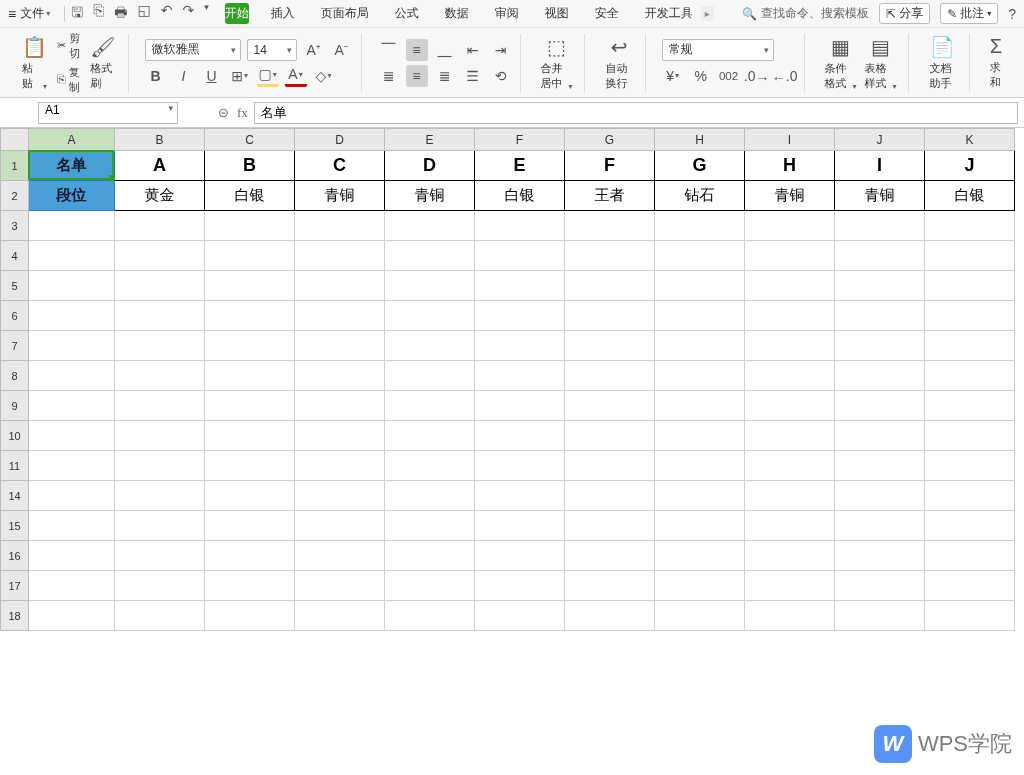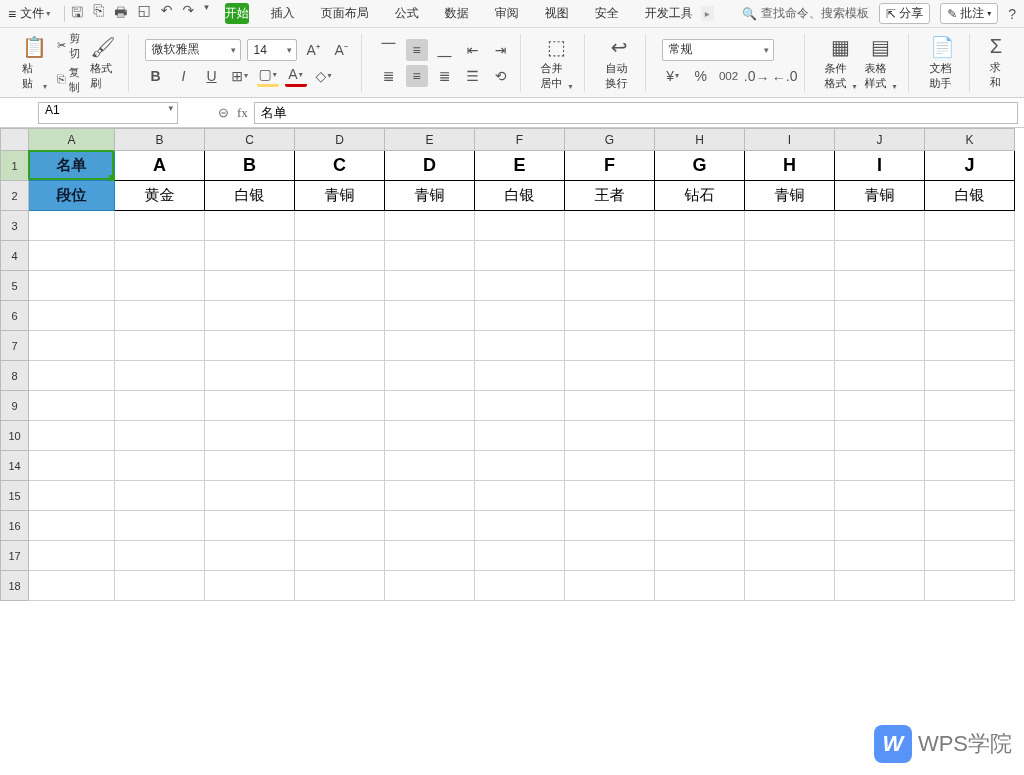--- a/index.html
+++ b/index.html
@@ -425,20 +425,34 @@
           <td class=""></td>
           <td class=""></td>
           <td class=""></td>
           <td class=""></td>
           <td class=""></td>
           <td class=""></td>
           <td class=""></td>
           <td class=""></td>
         </tr>
         <tr>
+          <th class="rowhdr">11</th>
+          <td class=""></td>
+          <td class=""></td>
+          <td class=""></td>
+          <td class=""></td>
+          <td class=""></td>
+          <td class=""></td>
+          <td class=""></td>
+          <td class=""></td>
+          <td class=""></td>
+          <td class=""></td>
+          <td class=""></td>
+        </tr>
+        <tr>
           <th class="rowhdr">14</th>
           <td class=""></td>
           <td class=""></td>
           <td class=""></td>
           <td class=""></td>
           <td class=""></td>
           <td class=""></td>
           <td class=""></td>
           <td class=""></td>
           <td class=""></td>

